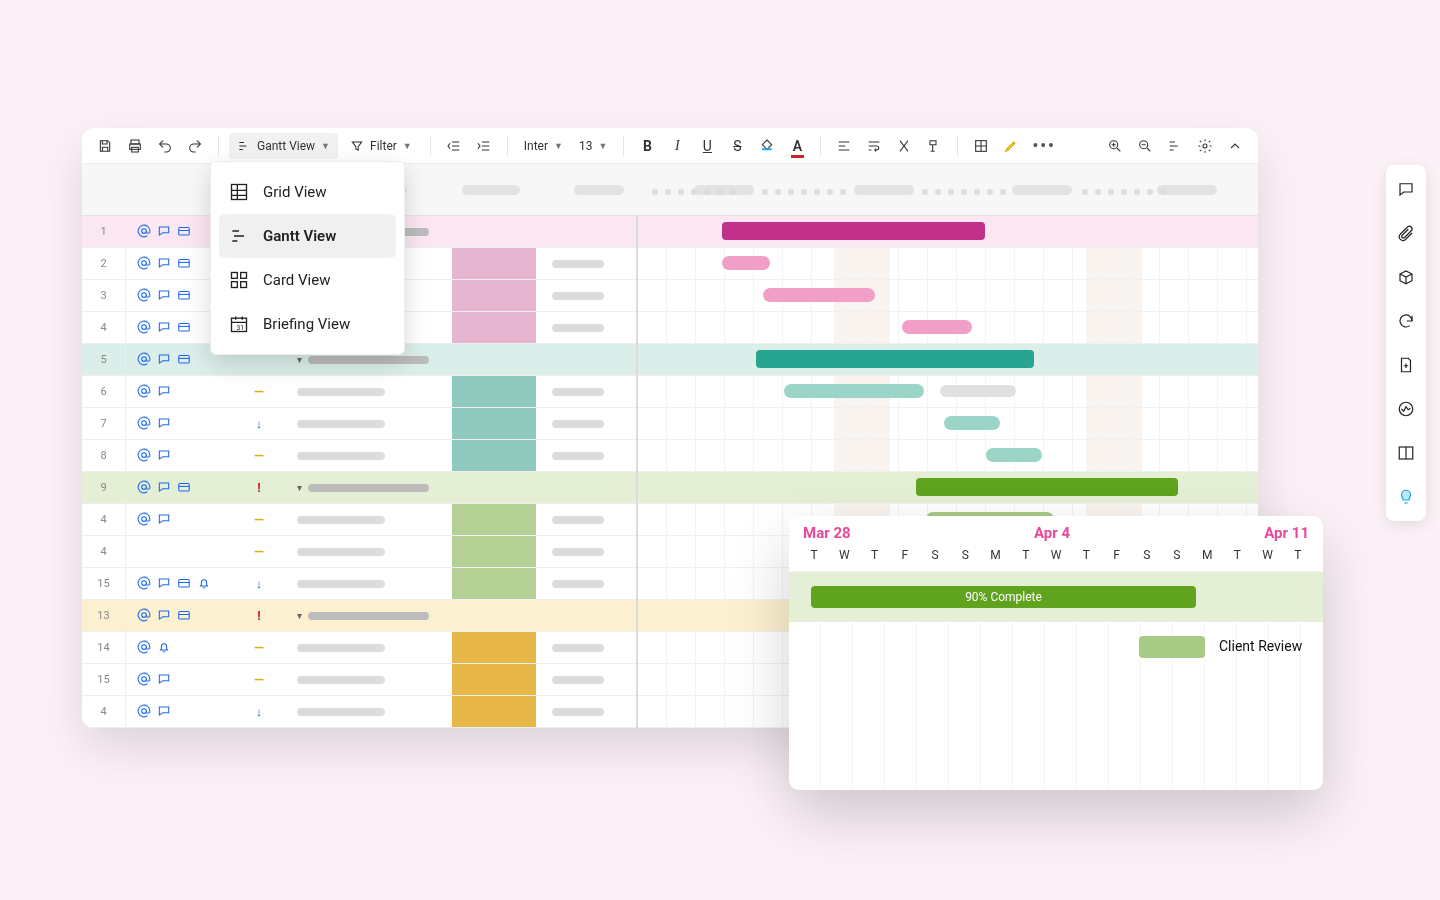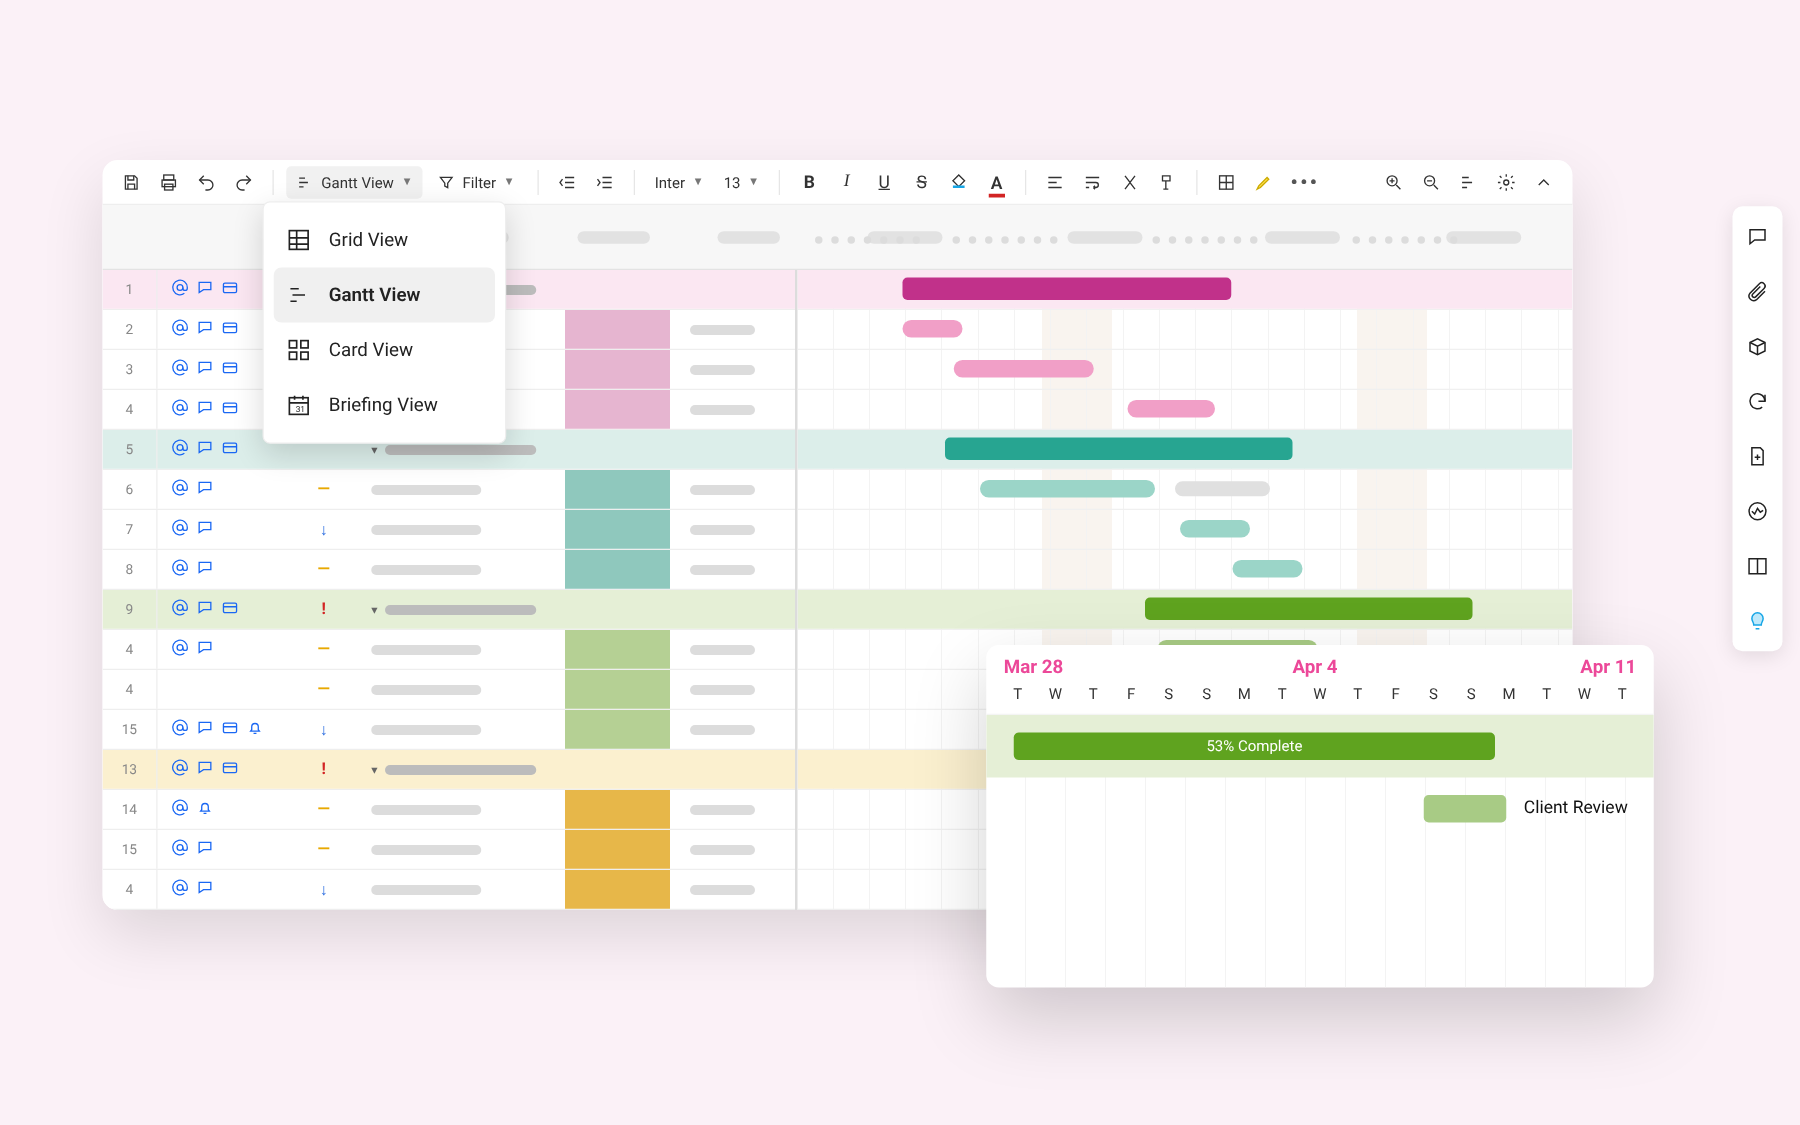--- a/index.html
+++ b/index.html
@@ -873,20 +873,20 @@
         <span>S</span>
         <span>S</span>
         <span>M</span>
         <span>T</span>
         <span>W</span>
         <span>T</span>
       </div>
   </div>
   <div class="zgrid" id="zgrid">
       <div class="zrow" style="background: rgb(229, 239, 214);">
-        <div class="zbar" style="left: 22px; width: 385px; background: rgb(95, 163, 31);">53% Complete</div>
+        <div class="zbar" style="left: 22px; width: 385px; background: rgb(95, 163, 31);">90% Complete</div>
       </div>
       <div class="zrow">
         <div class="zbar" style="left: 350px; width: 66px; background: rgb(168, 203, 133);"></div>
         <div class="zlab" style="left: 430px;">Client Review</div>
       </div>
     </div>
 </div>
 
 </body></html>

